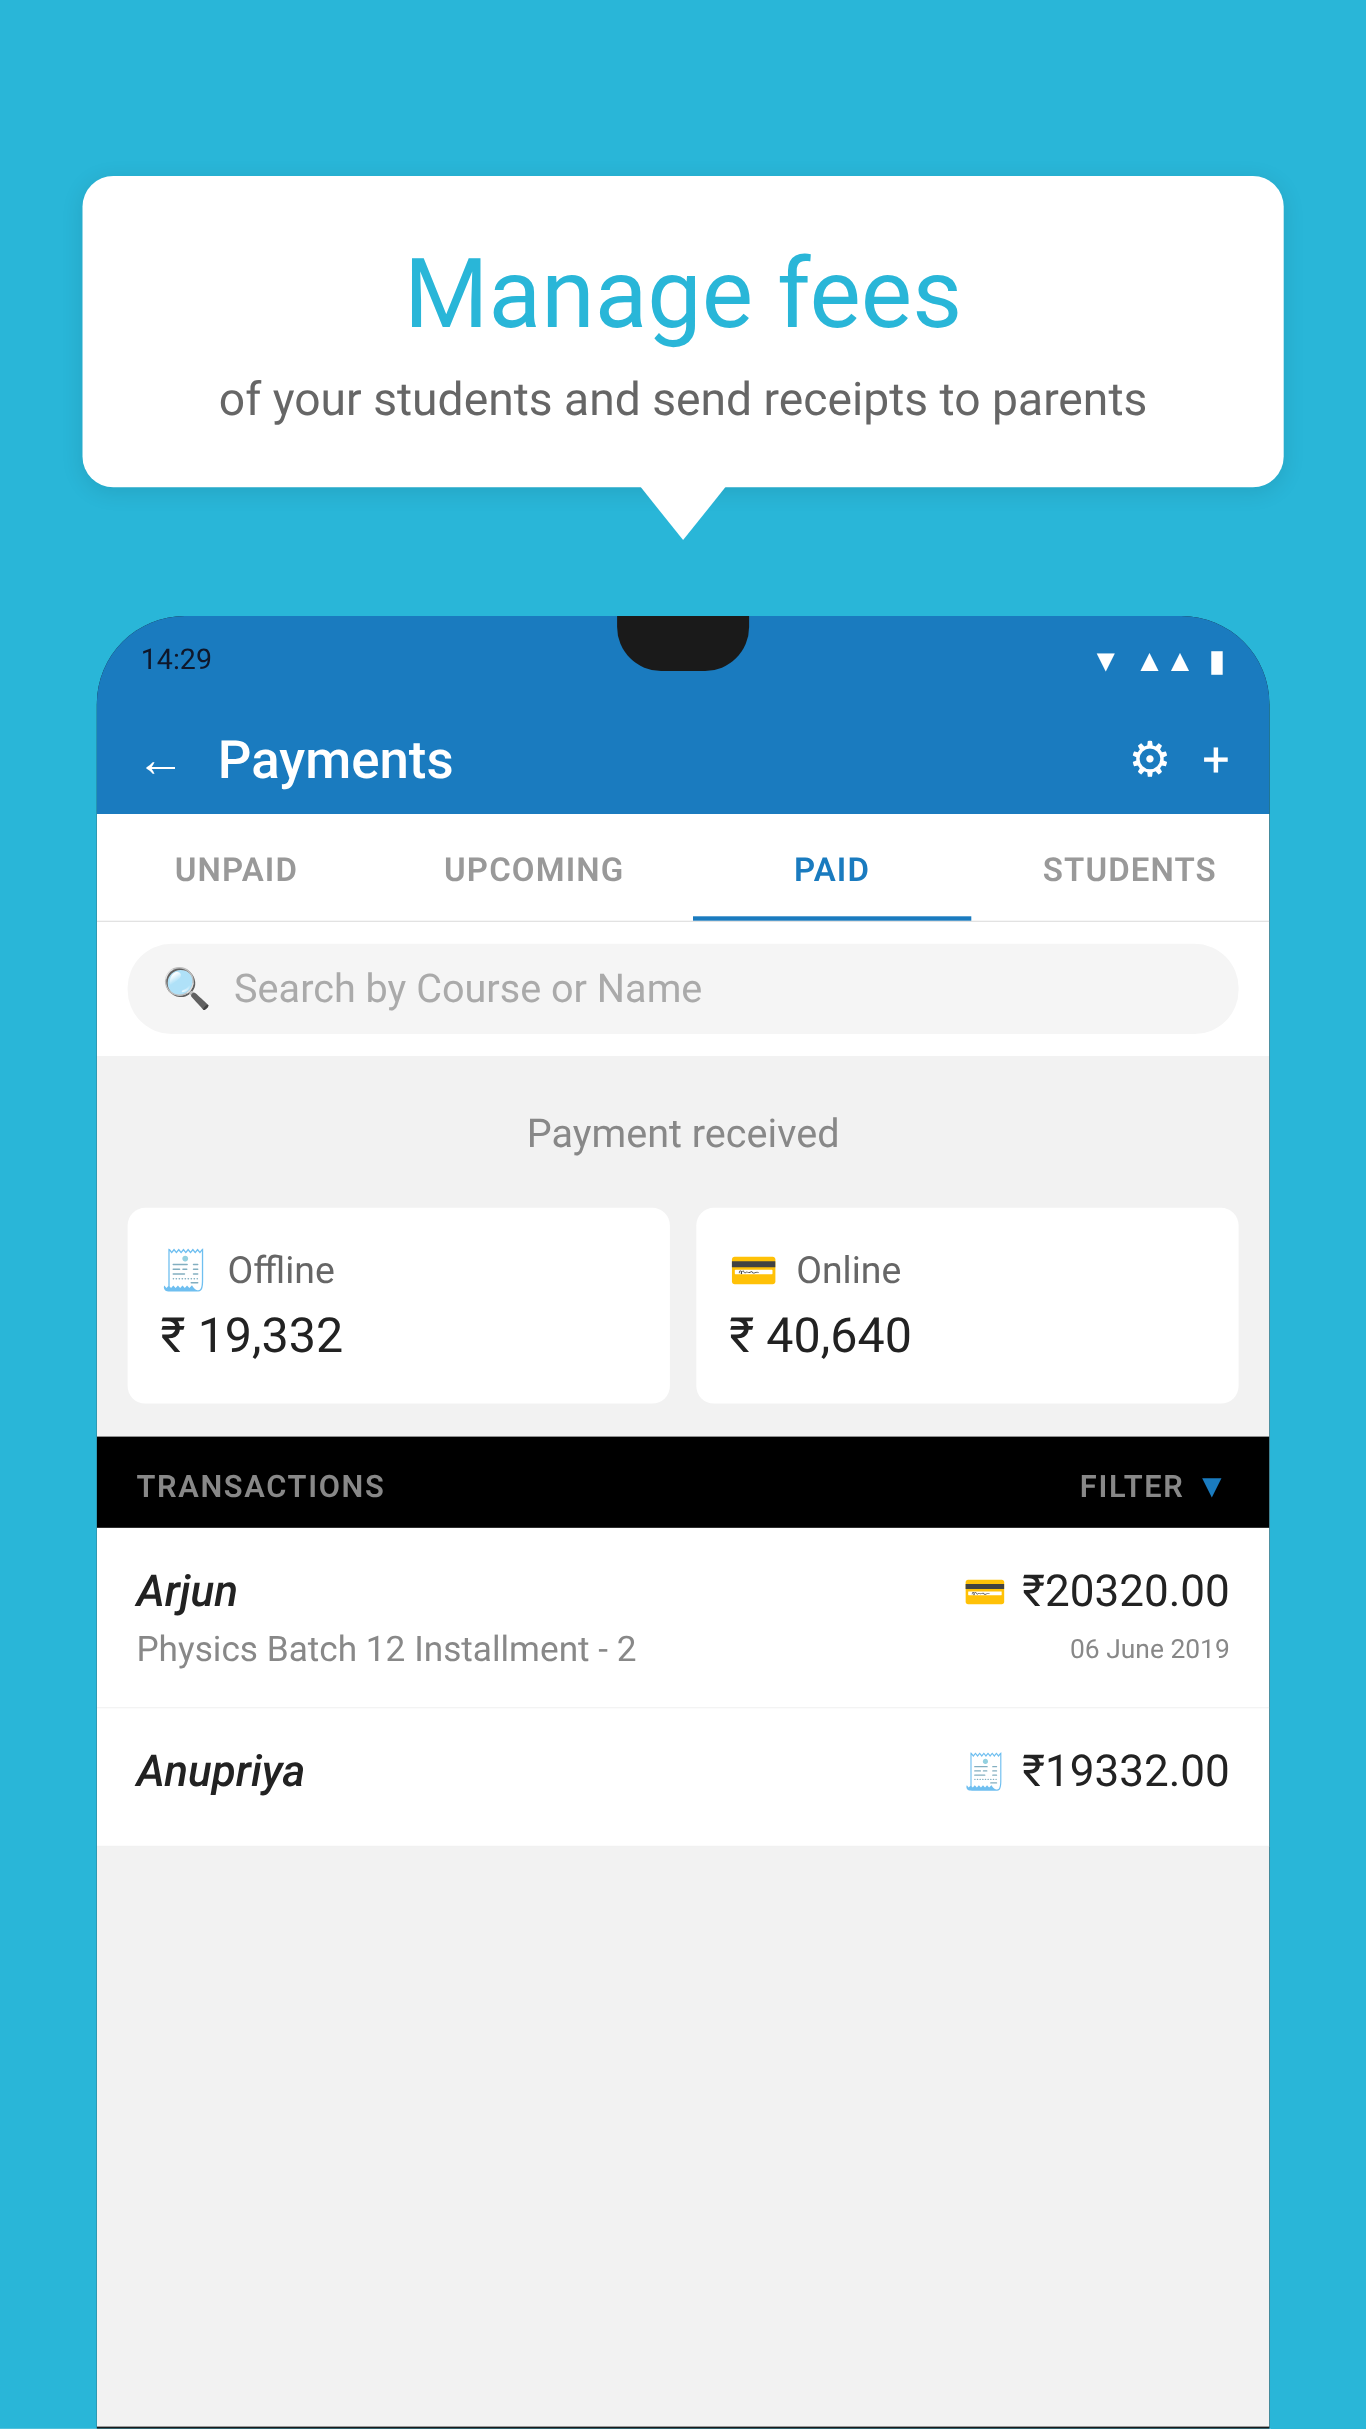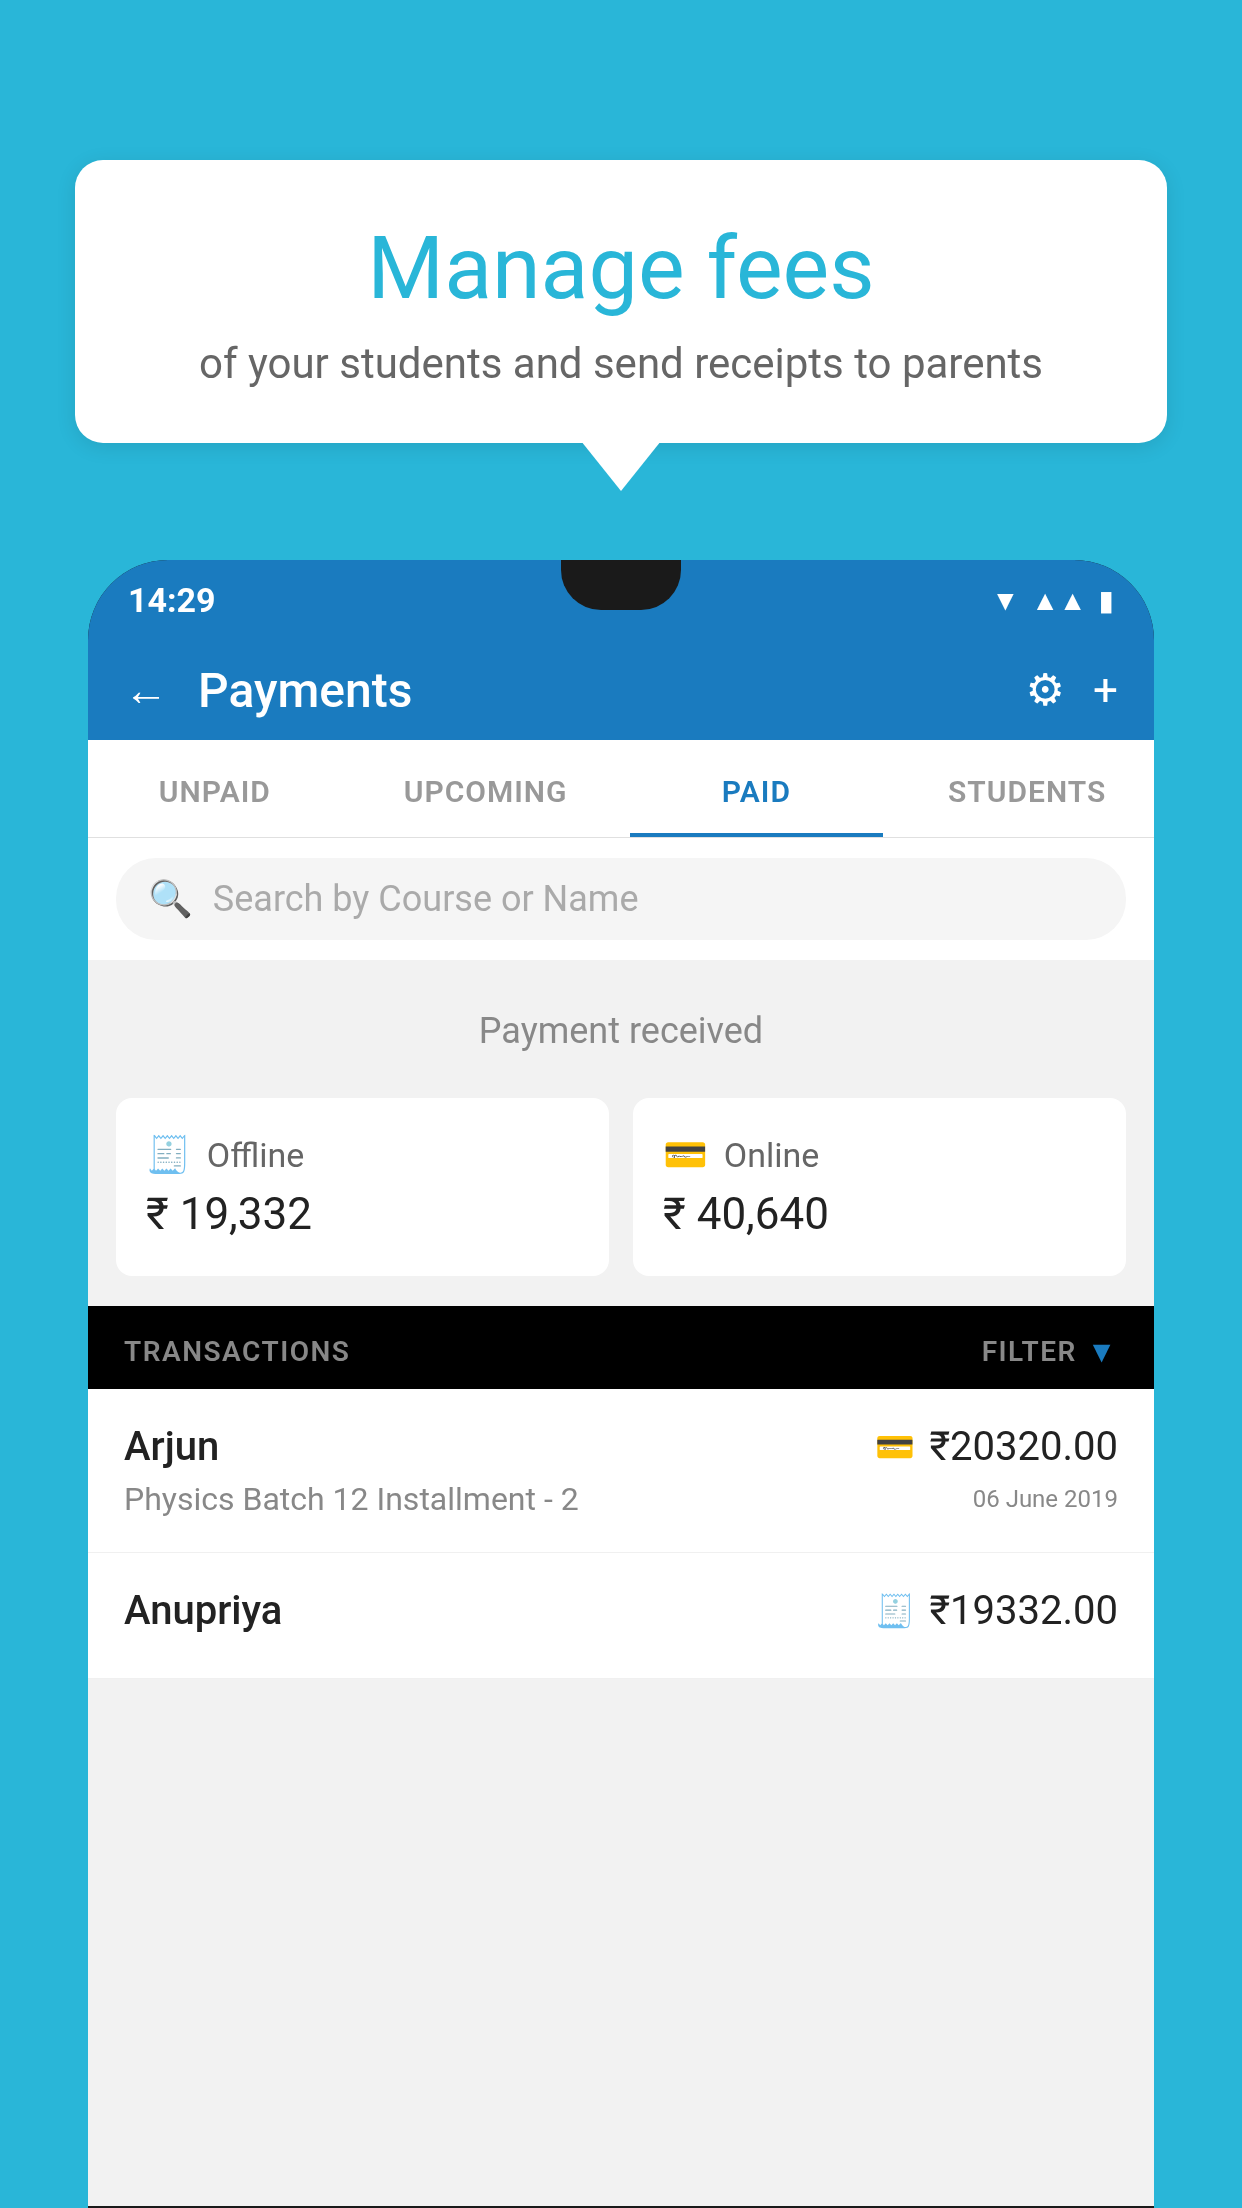--- a/index.html
+++ b/index.html
@@ -72,23 +72,23 @@
       height: 80px;
       display: flex;
       align-items: center;
       justify-content: space-between;
       padding: 0 40px;
       position: relative;
       border-radius: 0;
     }
 
     .status-time {
-      color: #ffffff;
-      font-size: 34px;
-      font-weight: 700;
+      color: #0f172a;
+      font-size: 26px;
+      font-weight: 400;
     }
 
     .status-icons {
       display: flex;
       align-items: center;
       gap: 12px;
     }
 
     .status-icon {
       color: white;
@@ -311,20 +311,21 @@
       display: flex;
       justify-content: space-between;
       align-items: center;
       margin-bottom: 10px;
     }
 
     .transaction-name {
       font-size: 40px;
       font-weight: 500;
       color: #222;
+      font-style: italic;
     }
 
     .transaction-amount-wrap {
       display: flex;
       align-items: center;
       gap: 14px;
     }
 
     .transaction-type-icon {
       font-size: 32px;

